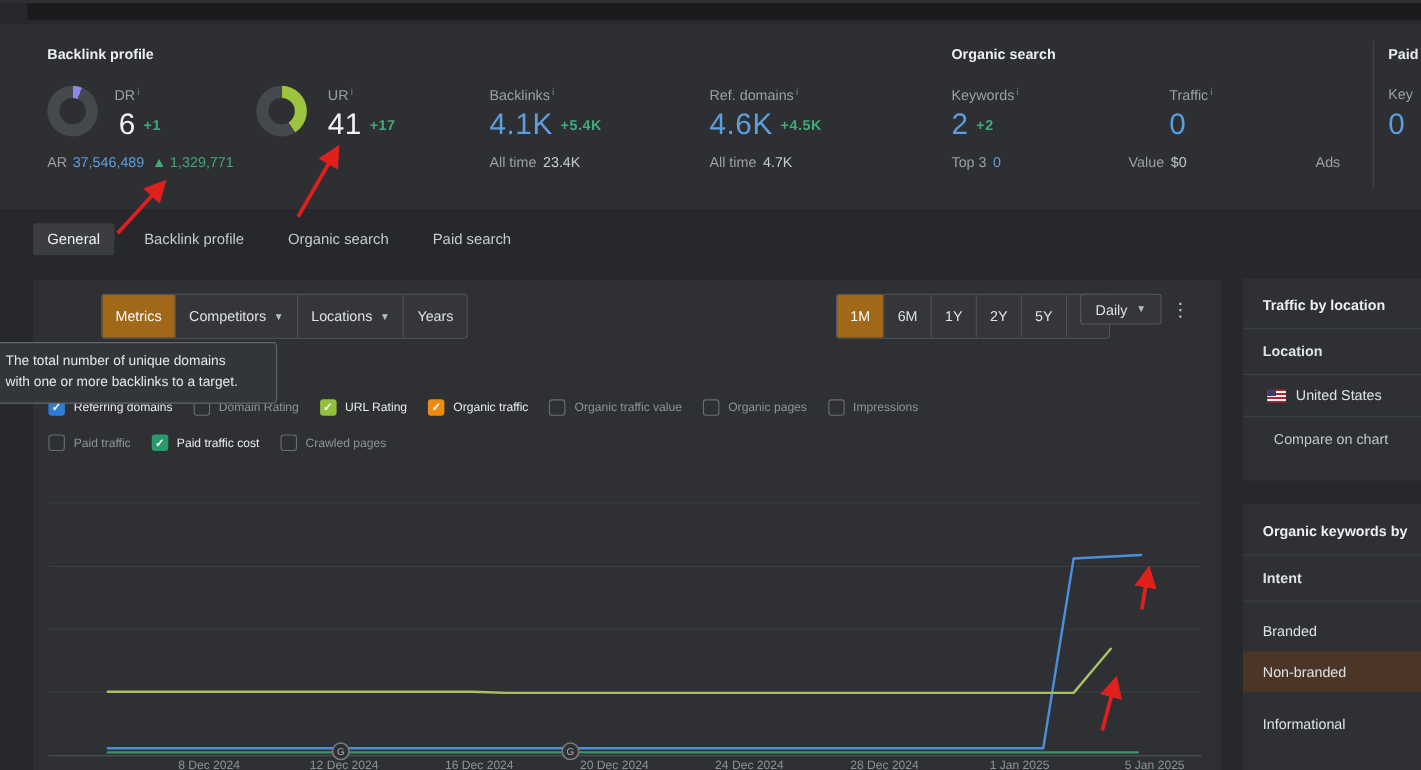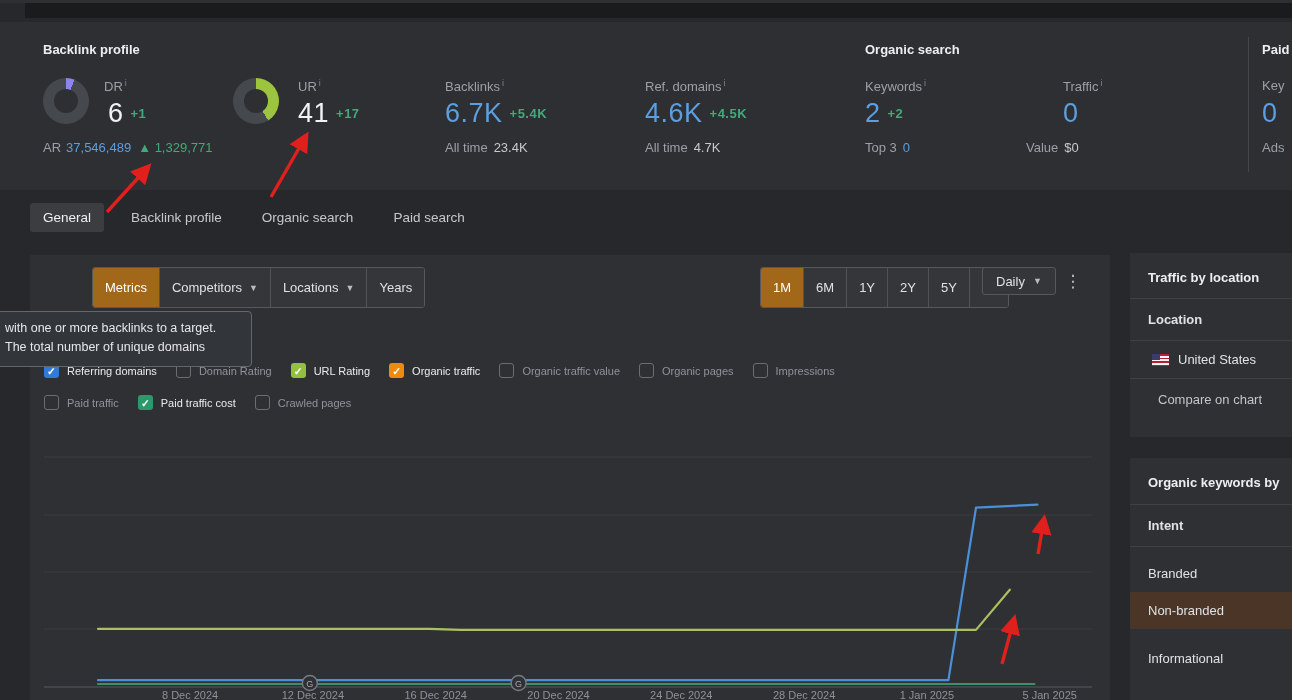--- a/index.html
+++ b/index.html
@@ -97,41 +97,41 @@
   <div class="m-value" style="left:108px"><span>6</span><span class="m-delta">+1</span></div>
   <div class="ar-row" style="left:43px">
     <span>AR</span><span class="val">37,546,489</span><span class="up"><span>▲</span> <span>1,329,771</span></span>
   </div>
 
   <div class="gauge ur" style="left:233px"></div>
   <div class="m-label" style="left:298px"><span>UR</span><span class="info">i</span></div>
   <div class="m-value" style="left:298px"><span>41</span><span class="m-delta">+17</span></div>
 
   <div class="m-label" style="left:445px"><span>Backlinks</span><span class="info">i</span></div>
-  <div class="m-value blue" style="left:445px"><span>6.7K</span><span class="m-delta">+5.4K</span></div>
+  <div class="m-value blue" style="left:445px"><span>4.1K</span><span class="m-delta">+5.4K</span></div>
   <div class="m-sub" style="left:445px"><span>All time</span><b>23.4K</b></div>
 
   <div class="m-label" style="left:645px"><span>Ref. domains</span><span class="info">i</span></div>
   <div class="m-value blue" style="left:645px"><span>4.6K</span><span class="m-delta">+4.5K</span></div>
   <div class="m-sub" style="left:645px"><span>All time</span><b>4.7K</b></div>
 
   <div class="sec-title" style="left:865px">Organic search</div>
   <div class="m-label" style="left:865px"><span>Keywords</span><span class="info">i</span></div>
   <div class="m-value blue" style="left:865px"><span>2</span><span class="m-delta">+2</span></div>
   <div class="m-sub" style="left:865px"><span>Top 3</span><span class="blue">0</span></div>
 
   <div class="m-label" style="left:1063px"><span>Traffic</span><span class="info">i</span></div>
   <div class="m-value blue" style="left:1063px">0</div>
   <div class="m-sub" style="left:1026px"><span>Value</span><b>$0</b></div>
 
   <div class="v-divider" style="left:1248px"></div>
   <div class="sec-title" style="left:1262px">Paid</div>
   <div class="m-label" style="left:1262px">Key</div>
   <div class="m-value blue" style="left:1262px">0</div>
-  <div class="m-sub" style="left:1262px">Ads</div>
+  <div class="m-sub" style="left:1196px">Ads</div>
 </div>
 
 <div class="tabs">
   <div class="tab active">General</div>
   <div class="tab">Backlink profile</div>
   <div class="tab">Organic search</div>
   <div class="tab">Paid search</div>
 </div>
 
 <div class="chart-panel">
@@ -226,22 +226,22 @@
       <text x="405.7" y="444" text-anchor="middle" font-size="11" fill="#8e9298" font-family="Liberation Sans, sans-serif">16 Dec 2024</text>
       <text x="528.5" y="444" text-anchor="middle" font-size="11" fill="#8e9298" font-family="Liberation Sans, sans-serif">20 Dec 2024</text>
       <text x="651.3" y="444" text-anchor="middle" font-size="11" fill="#8e9298" font-family="Liberation Sans, sans-serif">24 Dec 2024</text>
       <text x="774.1" y="444" text-anchor="middle" font-size="11" fill="#8e9298" font-family="Liberation Sans, sans-serif">28 Dec 2024</text>
       <text x="896.9" y="444" text-anchor="middle" font-size="11" fill="#8e9298" font-family="Liberation Sans, sans-serif">1 Jan 2025</text>
       <text x="1019.6999999999999" y="444" text-anchor="middle" font-size="11" fill="#8e9298" font-family="Liberation Sans, sans-serif">5 Jan 2025</text>
     </svg>
 </div>
 
 <div class="tooltip">
+  <div>The total number of unique domains</div>
   <div>with one or more backlinks to a target.</div>
-  <div>The total number of unique domains</div>
 </div>
 
 <div class="panel panel-1">
   <div class="p-header">Traffic by location</div>
   <div class="p-div"></div>
   <div class="p-subheader">Location</div>
   <div class="p-div"></div>
   <div class="loc-row">
     <span class="flag"></span>
     <span>United States</span>

